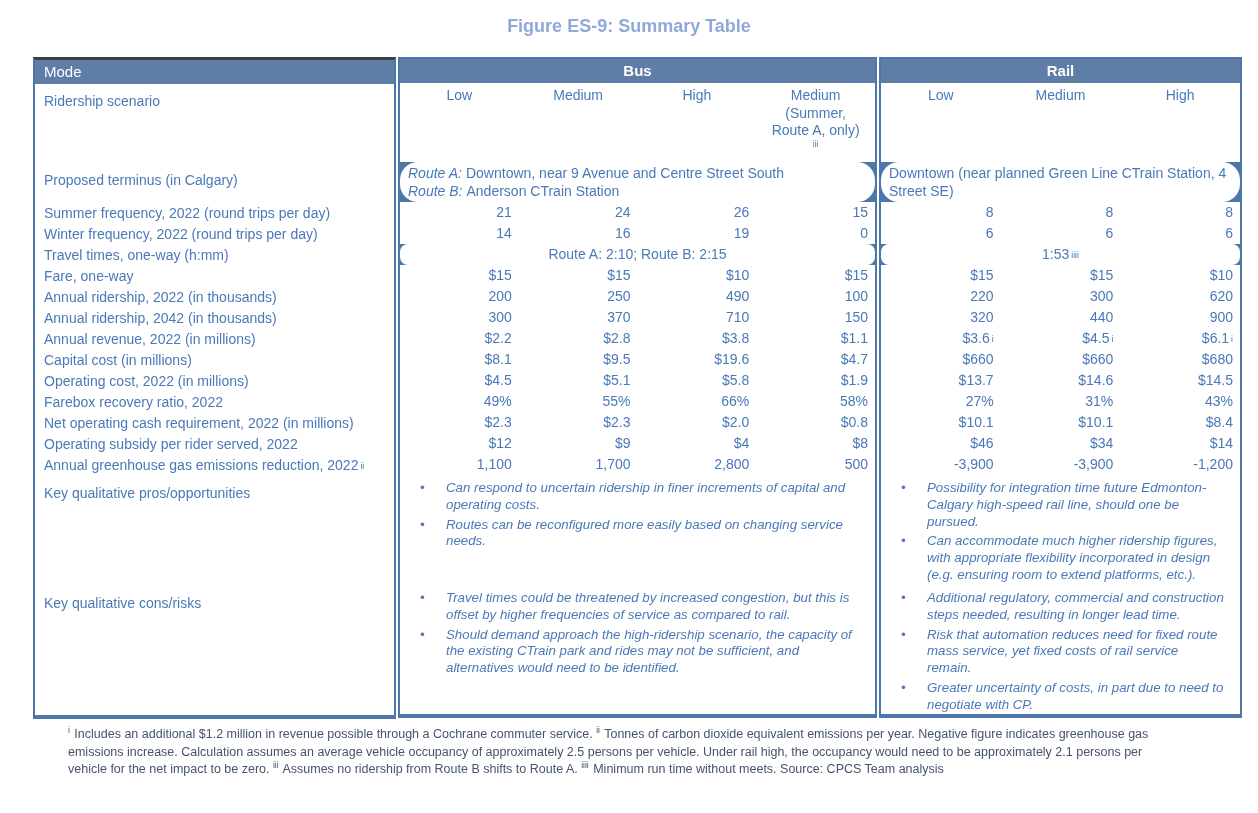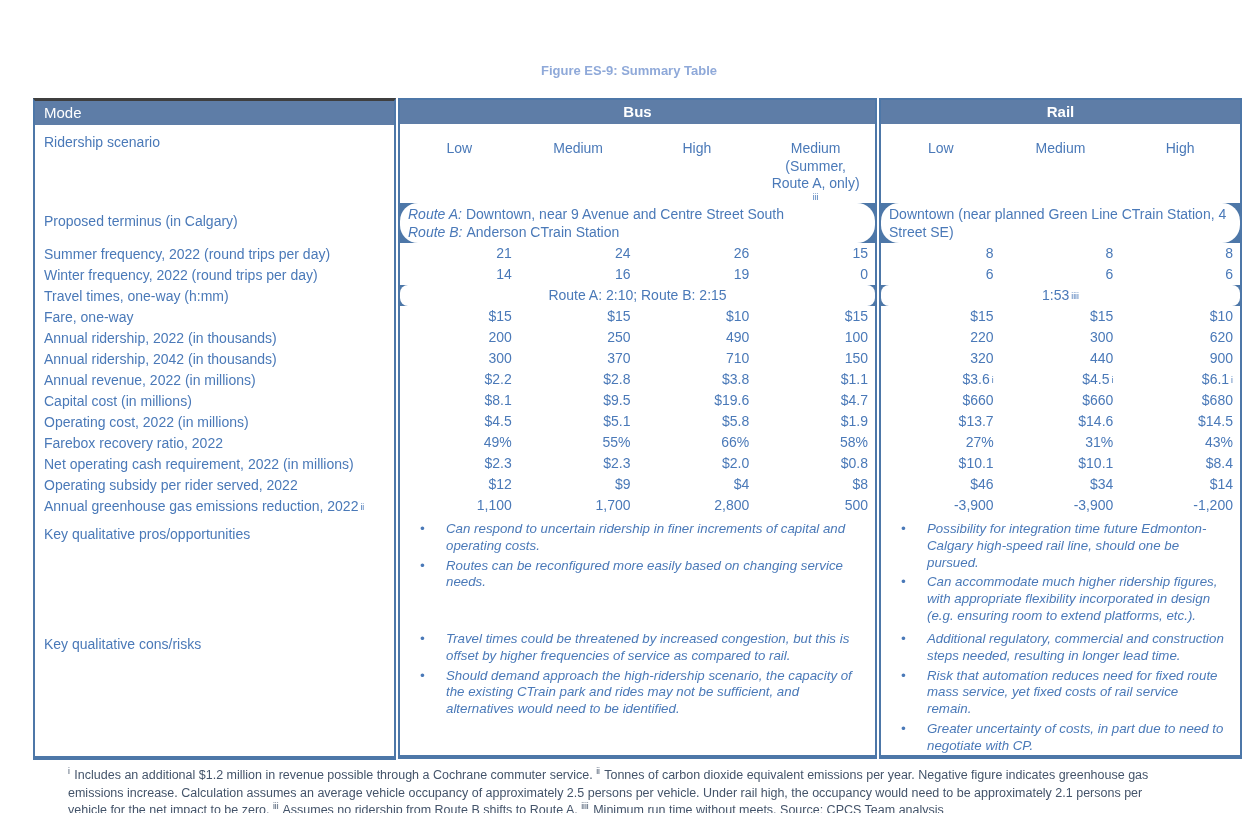--- a/index.html
+++ b/index.html
@@ -7,21 +7,21 @@
     --hdrbg:#5e7da7;
     --text:#4a79b8;
     --title:#8fa9d9;
     --fnote:#44546a;
     --topbar:#3f3f3f;
   }
   *{box-sizing:border-box;}
   html,body{margin:0;padding:0;background:#fff;}
   body{font-family:"Liberation Sans",sans-serif;}
   .page{position:relative;width:1258px;height:813px;background:#fff;overflow:hidden;}
-  .fig-title{padding-top:16px;text-align:center;font-weight:bold;font-size:13px;color:var(--title);margin-top:47px;}
+  .fig-title{padding-top:16px;text-align:center;font-weight:bold;font-size:18px;color:var(--title);}
 
   .tbl{display:flex;align-items:flex-start;margin:20px 0 0 33px;}
   .col-group{
     display:grid;
     grid-template-rows:24px 79px 40px repeat(13,21px) 110px 129px;
     gap:0;
     background:var(--border);
     border:2px solid var(--border);
     border-bottom-width:4px;
   }
@@ -38,21 +38,21 @@
     overflow:hidden;
   }
   .hdr{background:var(--hdrbg);color:#fff;font-size:15px;}
   .hdr-mode{justify-content:flex-start;padding-left:9px;}
   .hdr-ctr{justify-content:center;font-weight:bold;text-align:center;}
   .lblcell{justify-content:flex-start;padding-left:9px;padding-right:4px;}
   .top{align-items:flex-start;padding-top:9px;}
   .num{justify-content:flex-end;padding-right:7px;}
   .mrg{justify-content:center;border-radius:8px;}
   .scn{align-items:flex-start;justify-content:center;}
-  .scn-inner{text-align:center;padding-top:16px;}
+  .scn-inner{text-align:center;padding-top:4px;}
   .narrow{max-width:96px;margin:0 auto;}
   .sup-line{font-size:8.5px;line-height:1.1;}
   .terminus{flex-direction:column;align-items:flex-start;justify-content:flex-start;padding:3px 8px;border-radius:18px;}
   .terminus i{margin-right:4px;}
   sup{font-size:8.5px;margin-left:2px;line-height:0;}
   .bullets{align-items:flex-start;padding:5px 8px 4px 0;font-style:italic;}
   .bullets ul{margin:0;padding:0;list-style:none;width:100%;}
   .bullets li{position:relative;padding-left:46px;padding-right:6px;margin-bottom:3px;font-size:13.3px;line-height:1.26;}
   .bullets li::before{content:"\2022";position:absolute;left:20px;}
 

